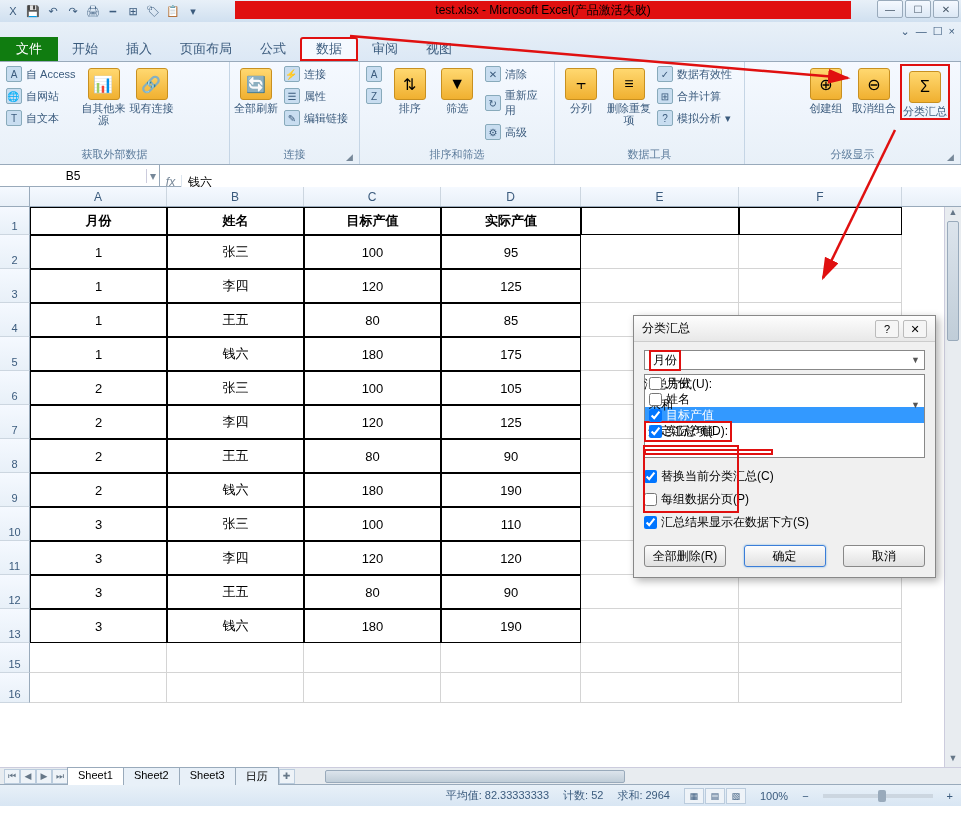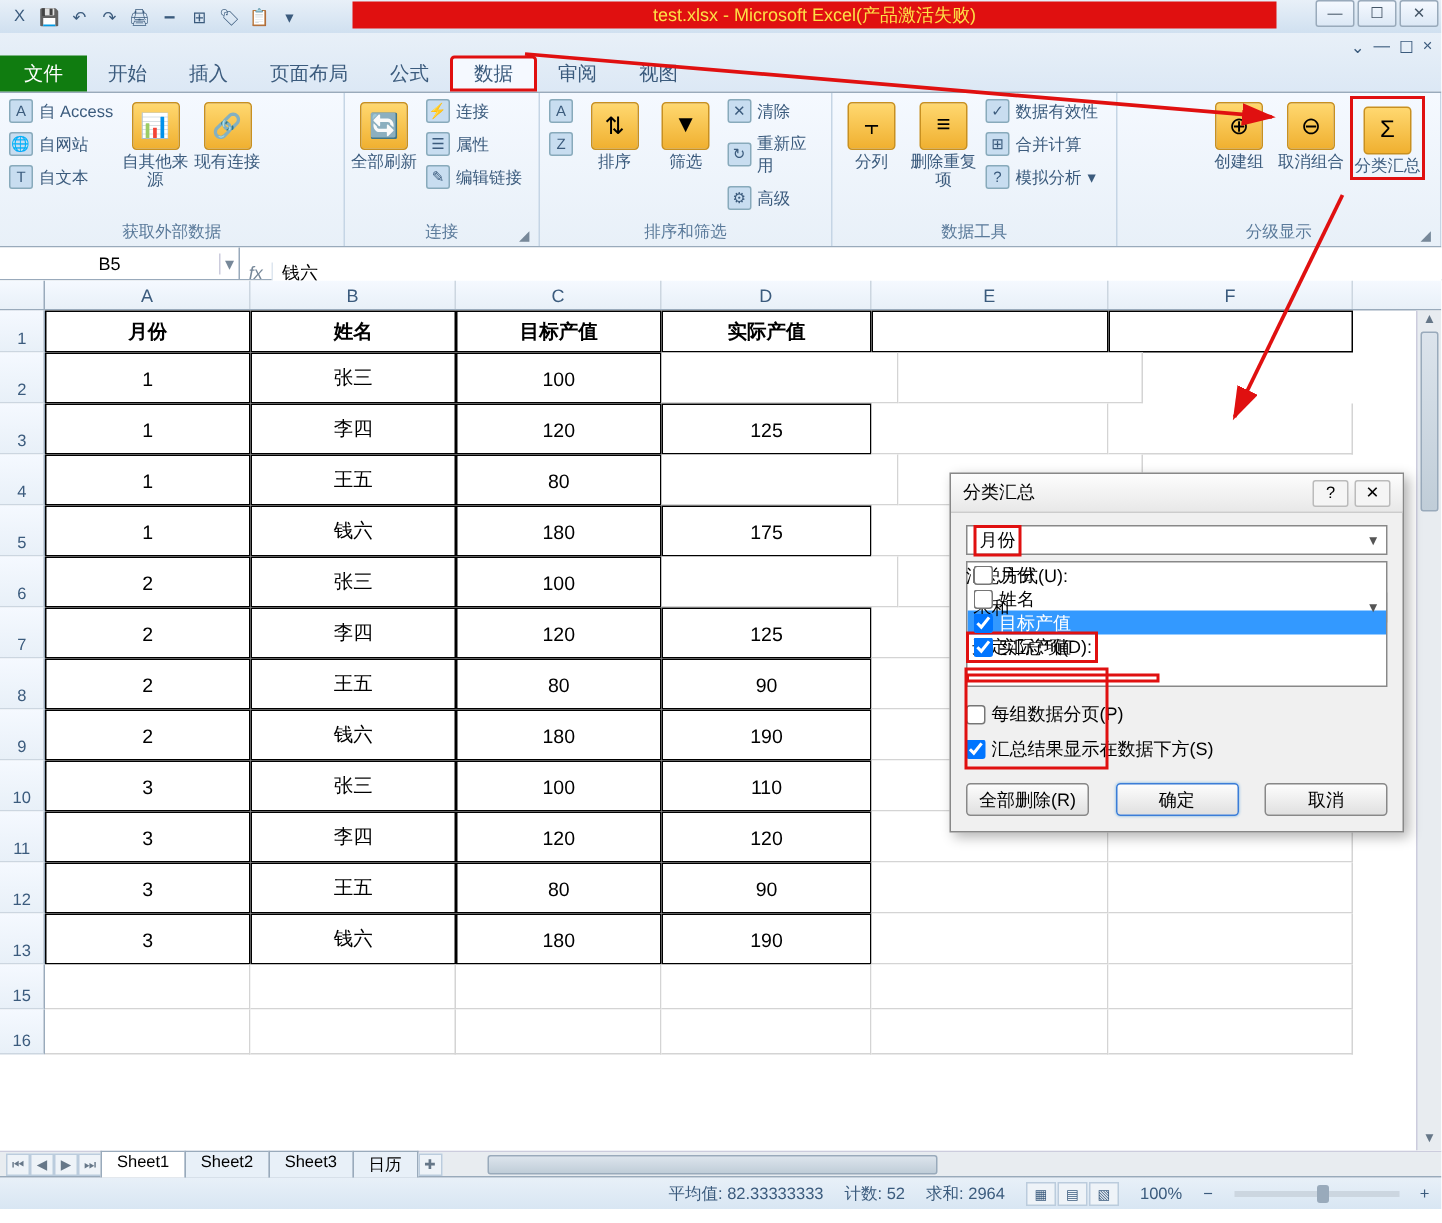--- a/index.html
+++ b/index.html
@@ -2,21 +2,21 @@
 <html><head>
 <meta charset="utf-8">
 <style>
 * { box-sizing: border-box; margin: 0; padding: 0; font-family: "Microsoft YaHei", SimSun, Arial, sans-serif; }
 body { background: #fff; width: 961px; height: 815px; overflow: hidden; position: relative; font-size: 12px; }
 
 
 .titlebar { height: 22px; background: linear-gradient(#e8f0f8, #d0e0f0); display: flex; align-items: center; position: relative; }
 .titlebar-left { display: flex; align-items: center; padding-left: 4px; gap: 2px; }
 .qat-btn { width: 18px; height: 18px; display: inline-flex; align-items: center; justify-content: center; font-size: 11px; color: #3b5b7d; cursor: pointer; }
-.titlebar-red { position: absolute; left: 235px; right: 110px; top: 1px; height: 18px; background: #e01010; color: #fde047; display: flex; align-items: center; justify-content: center; font-size: 12px; }
+.titlebar-red { position: absolute; left: 235px; right: 110px; top: 1px; height: 18px; background: #e01010; color: #000000; display: flex; align-items: center; justify-content: center; font-size: 12px; }
 .win-ctrls { position: absolute; right: 2px; top: 0; display: flex; gap: 2px; }
 .win-btn { width: 26px; height: 18px; background: linear-gradient(#f5f9ff,#dce8f5); border: 1px solid #9ab; border-radius: 2px; display: flex; align-items: center; justify-content: center; font-size: 10px; color: #456; cursor: pointer; }
 
 
 .ribbon-tabs { height: 40px; background: linear-gradient(#e8f0f8,#dce8f5); display: flex; align-items: flex-end; border-bottom: 1px solid #9ab; position: relative; }
 .file-tab { height: 24px; padding: 0 16px; background: #107c10; color: #fff; display: flex; align-items: center; font-size: 13px; cursor: pointer; }
 .ribbon-tab { height: 24px; padding: 0 14px; display: flex; align-items: center; font-size: 13px; color: #3b5b7d; cursor: pointer; }
 .ribbon-tab.active { background: #f5f9ff; border: 1px solid #9ab; border-bottom: none; border-radius: 3px 3px 0 0; }
 .ribbon-tab.boxed { border: 2px solid #e01010; }
 .ribbon-right { position: absolute; right: 6px; top: 3px; display: flex; gap: 6px; color: #3b5b7d; font-size: 11px; }
@@ -306,54 +306,57 @@
         <div class="cell b" style="width: 137px; height: 28px;">目标产值</div>
         <div class="cell b" style="width: 140px; height: 28px;">实际产值</div>
         <div class="cell" style="width: 158px; height: 28px;"></div>
         <div class="cell" style="width: 163px; height: 28px;"></div>
       </div>
       <div class="row data">
         <div class="rh" style="height: 34px;">2</div>
         <div class="cell b" style="width: 137px; height: 34px;">1</div>
         <div class="cell b" style="width: 137px; height: 34px;">张三</div>
         <div class="cell b" style="width: 137px; height: 34px;">100</div>
+        <div class="cell b" style="width: 140px; height: 34px;">95</div>
         <div class="cell" style="width: 158px; height: 34px;"></div>
         <div class="cell" style="width: 163px; height: 34px;"></div>
       </div>
       <div class="row data">
         <div class="rh" style="height: 34px;">3</div>
         <div class="cell b" style="width: 137px; height: 34px;">1</div>
         <div class="cell b" style="width: 137px; height: 34px;">李四</div>
         <div class="cell b" style="width: 137px; height: 34px;">120</div>
         <div class="cell b" style="width: 140px; height: 34px;">125</div>
         <div class="cell" style="width: 158px; height: 34px;"></div>
         <div class="cell" style="width: 163px; height: 34px;"></div>
       </div>
       <div class="row data">
         <div class="rh" style="height: 34px;">4</div>
         <div class="cell b" style="width: 137px; height: 34px;">1</div>
         <div class="cell b" style="width: 137px; height: 34px;">王五</div>
         <div class="cell b" style="width: 137px; height: 34px;">80</div>
+        <div class="cell b" style="width: 140px; height: 34px;">85</div>
         <div class="cell" style="width: 158px; height: 34px;"></div>
         <div class="cell" style="width: 163px; height: 34px;"></div>
       </div>
       <div class="row data">
         <div class="rh" style="height: 34px;">5</div>
         <div class="cell b" style="width: 137px; height: 34px;">1</div>
         <div class="cell b" style="width: 137px; height: 34px;">钱六</div>
         <div class="cell b" style="width: 137px; height: 34px;">180</div>
         <div class="cell b" style="width: 140px; height: 34px;">175</div>
         <div class="cell" style="width: 158px; height: 34px;"></div>
         <div class="cell" style="width: 163px; height: 34px;"></div>
       </div>
       <div class="row data">
         <div class="rh" style="height: 34px;">6</div>
         <div class="cell b" style="width: 137px; height: 34px;">2</div>
         <div class="cell b" style="width: 137px; height: 34px;">张三</div>
         <div class="cell b" style="width: 137px; height: 34px;">100</div>
+        <div class="cell b" style="width: 140px; height: 34px;">105</div>
         <div class="cell" style="width: 158px; height: 34px;"></div>
         <div class="cell" style="width: 163px; height: 34px;"></div>
       </div>
       <div class="row data">
         <div class="rh" style="height: 34px;">7</div>
         <div class="cell b" style="width: 137px; height: 34px;">2</div>
         <div class="cell b" style="width: 137px; height: 34px;">李四</div>
         <div class="cell b" style="width: 137px; height: 34px;">120</div>
         <div class="cell b" style="width: 140px; height: 34px;">125</div>
         <div class="cell" style="width: 158px; height: 34px;"></div>
@@ -515,20 +518,24 @@
           <span>目标产值</span>
         </div>
         <div class="check-item">
           <input type="checkbox" checked="" style="">
           <span>实际产值</span>
         </div>
       </div>
 
     <div class="dlg-checks">
       <label>
+          <input type="checkbox" checked="" style="">
+          <span>替换当前分类汇总(C)</span>
+        </label>
+      <label>
           <input type="checkbox" style="">
           <span>每组数据分页(P)</span>
         </label>
       <label>
           <input type="checkbox" checked="" style="">
           <span>汇总结果显示在数据下方(S)</span>
         </label>
     </div>
 
     <div class="dlg-btns">

